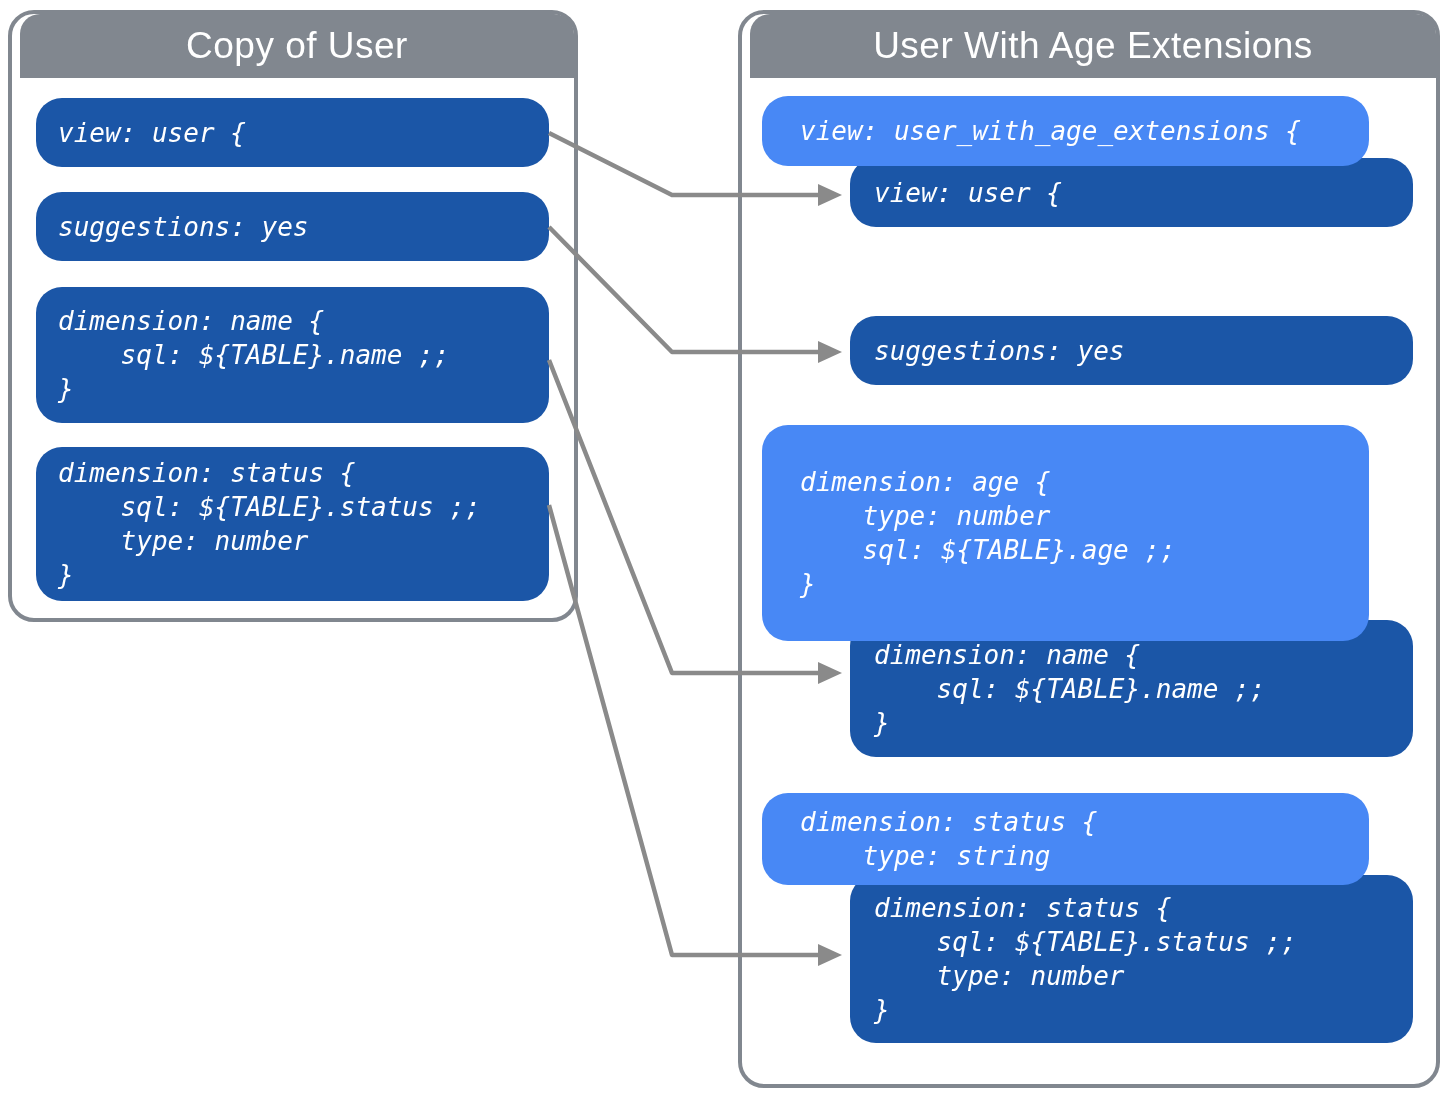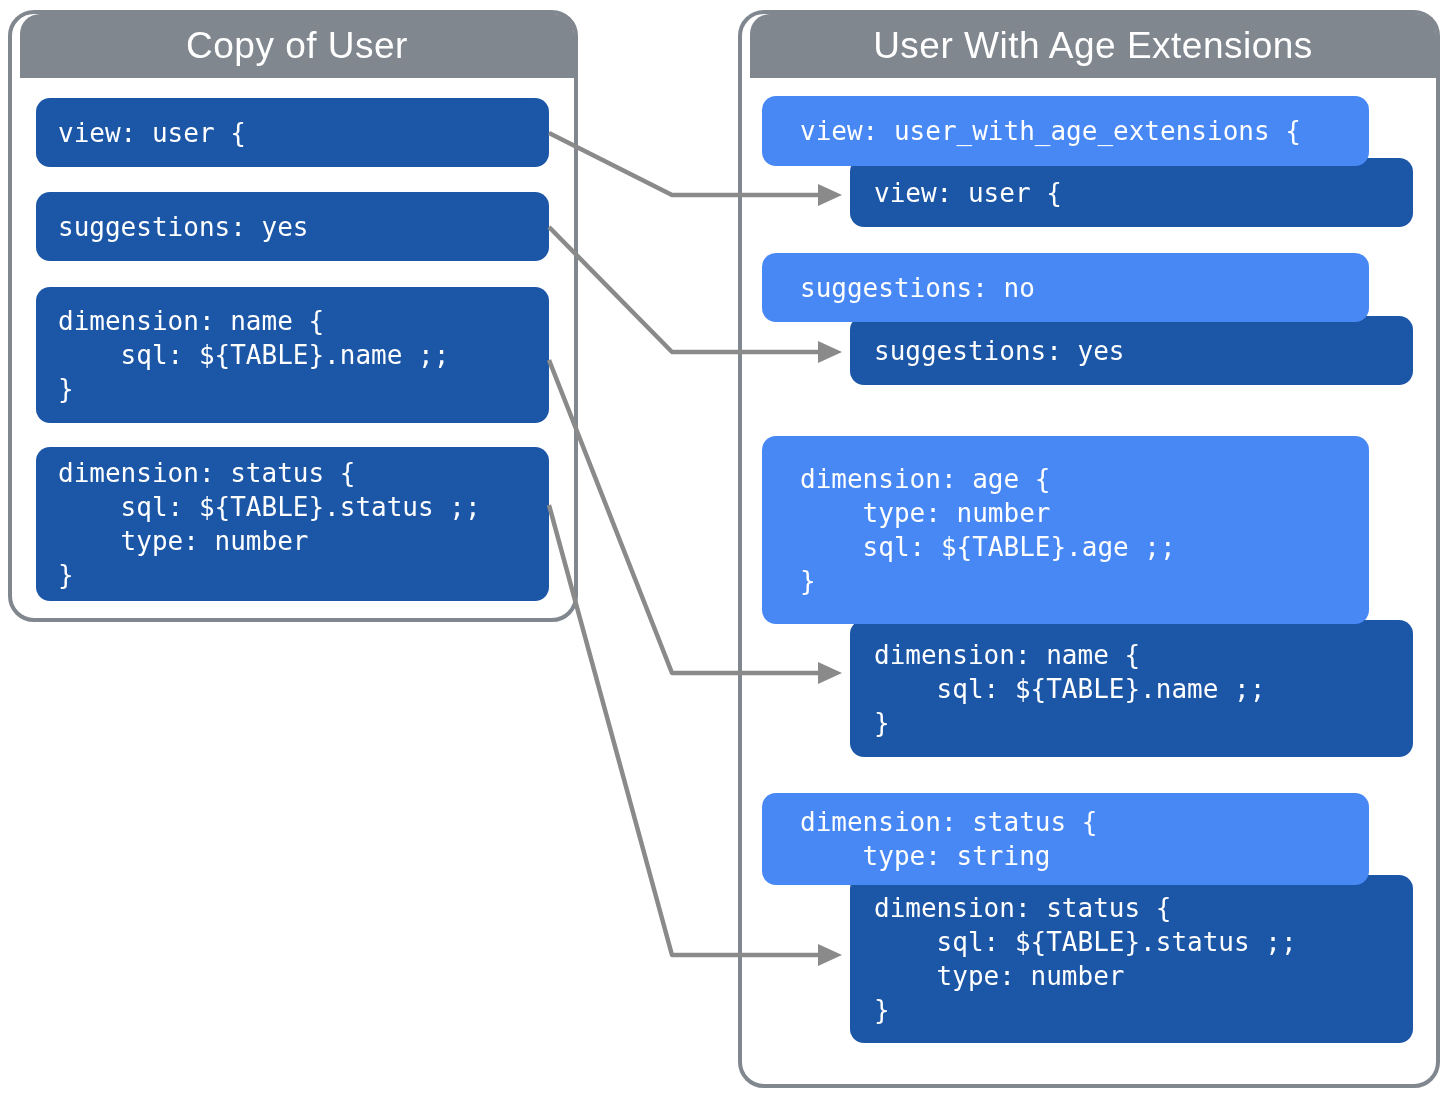--- a/index.html
+++ b/index.html
@@ -40,30 +40,31 @@
   .panel-title {
     color: #ffffff;
     font-size: 37px;
     font-weight: 500;
     letter-spacing: 0.5px;
     white-space: nowrap;
   }
 
   .code-block {
     position: absolute;
-    border-radius: 14px;
+    border-radius: 26px;
     display: flex;
     flex-direction: column;
     justify-content: center;
     color: #ffffff;
     font-family: "DejaVu Sans Mono", "Liberation Mono", monospace;
     font-size: 26px;
     line-height: 34px;
     white-space: pre;
     overflow: hidden;
+    font-style: italic;
   }
   .code-block.dark  { background: var(--dark-blue);  z-index: 2; padding-left: 24px; }
   .code-block.light { background: var(--light-blue); z-index: 3; padding-left: 38px; }
   .code-block.left-style { background: var(--dark-blue); z-index: 2; padding-left: 22px; }
 
   .arrow-layer {
     position: absolute;
     top: 0; left: 0;
     width: 1450px;
     height: 1096px;
@@ -102,23 +103,22 @@
 }</div>
   <div class="code-block left-style" style="left:36px; top:447px; width:513px; height:154px;">dimension: status {
     sql: ${TABLE}.status ;;
     type: number
 }</div>
 
   <div class="code-block dark" style="left:850px; top:158px; width:563px; height:69px;">view: user {</div>
   <div class="code-block light" style="left:762px; top:96px;  width:607px; height:70px;">view: user_with_age_extensions {</div>
 
   <div class="code-block dark" style="left:850px; top:316px; width:563px; height:69px;">suggestions: yes</div>
-  <div class="code-block light" style="left:762px; top:253px; width:607px; height:69px;">suggestions: no</div>
 
-  <div class="code-block light" style="left:762px; top:436px; width:607px; height:188px;">dimension: age {
+  <div class="code-block light" style="left:762px; top:425px; width:607px; height:216px;">dimension: age {
     type: number
     sql: ${TABLE}.age ;;
 }</div>
 
   <div class="code-block dark" style="left:850px; top:620px; width:563px; height:137px;">dimension: name {
     sql: ${TABLE}.name ;;
 }</div>
 
   <div class="code-block dark" style="left:850px; top:875px; width:563px; height:168px;">dimension: status {
     sql: ${TABLE}.status ;;

